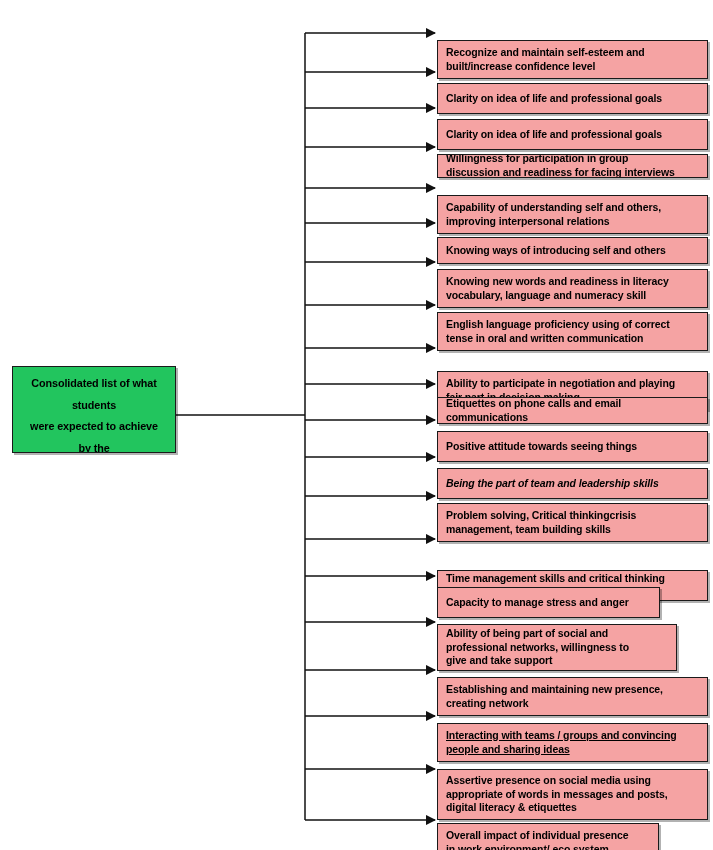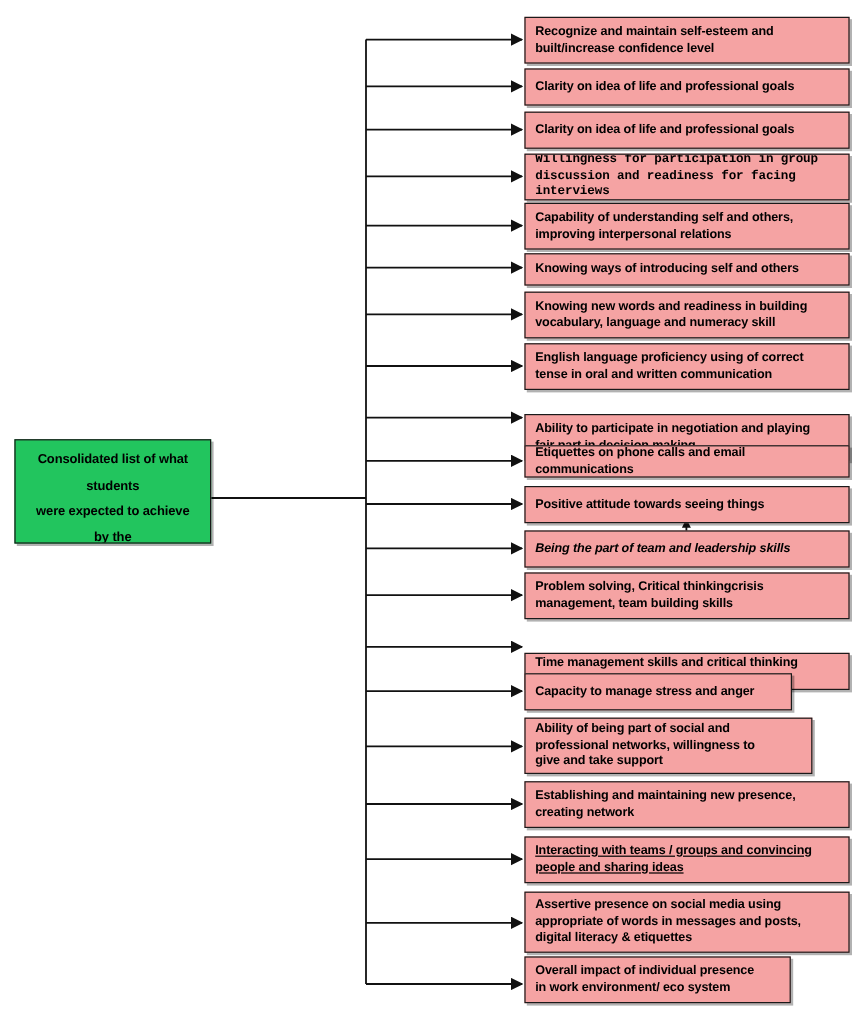--- a/index.html
+++ b/index.html
@@ -27,20 +27,21 @@
     border: 1.6px solid #1a1a1a;
     box-shadow: 2px 2px 0 rgba(0,0,0,0.30);
     display: flex;
     flex-direction: column;
     justify-content: center;
     overflow: hidden;
   }
   .node.outcome {
     background: #f5a3a3;
     padding: 3px 25px 3px 8px;
+    margin-top: 26px;
   }
   .node.root {
     background: #22c55e;
     padding: 6px 10px;
     align-items: center;
     justify-content: space-around;
   }
   .node-label {
     font-size: 10.5px;
     font-weight: bold;
@@ -112,31 +113,31 @@
       </div>
       <div class="node outcome" style="left: 437px; top: 14px; width: 271px; height: 39px;">
         <div class="node-label">Recognize and maintain self-esteem and built/increase confidence level</div>
       </div>
       <div class="node outcome" style="left: 437px; top: 57px; width: 271px; height: 31px;">
         <div class="node-label">Clarity on idea of life and professional goals</div>
       </div>
       <div class="node outcome" style="left: 437px; top: 93px; width: 271px; height: 31px;">
         <div class="node-label">Clarity on idea of life and professional goals</div>
       </div>
-      <div class="node outcome" style="left: 437px; top: 128px; width: 271px; height: 39px; font-family: Liberation Mono, monospace;">
+      <div class="node outcome" style="left: 437px; top: 128px; width: 271px; height: 24px;">
         <div class="node-label">Willingness for participation in group discussion and readiness for facing interviews</div>
       </div>
       <div class="node outcome" style="left: 437px; top: 169px; width: 271px; height: 39px;">
         <div class="node-label">Capability of understanding self and others, improving interpersonal relations</div>
       </div>
       <div class="node outcome" style="left: 437px; top: 211px; width: 271px; height: 27px;">
         <div class="node-label">Knowing ways of introducing self and others</div>
       </div>
       <div class="node outcome" style="left: 437px; top: 243px; width: 271px; height: 39px;">
-        <div class="node-label">Knowing new words and readiness in building vocabulary, language and numeracy skill</div>
+        <div class="node-label">Knowing new words and readiness in literacy vocabulary, language and numeracy skill</div>
       </div>
       <div class="node outcome" style="left: 437px; top: 286px; width: 271px; height: 39px;">
         <div class="node-label">English language proficiency using of correct tense in oral and written communication</div>
       </div>
       <div class="node outcome" style="left: 437px; top: 345px; width: 271px; height: 39px;">
         <div class="node-label">Ability to participate in negotiation and playing fair part in decision making</div>
       </div>
       <div class="node outcome" style="left: 437px; top: 371px; width: 271px; height: 27px;">
         <div class="node-label">Etiquettes on phone calls and email communications</div>
       </div>

